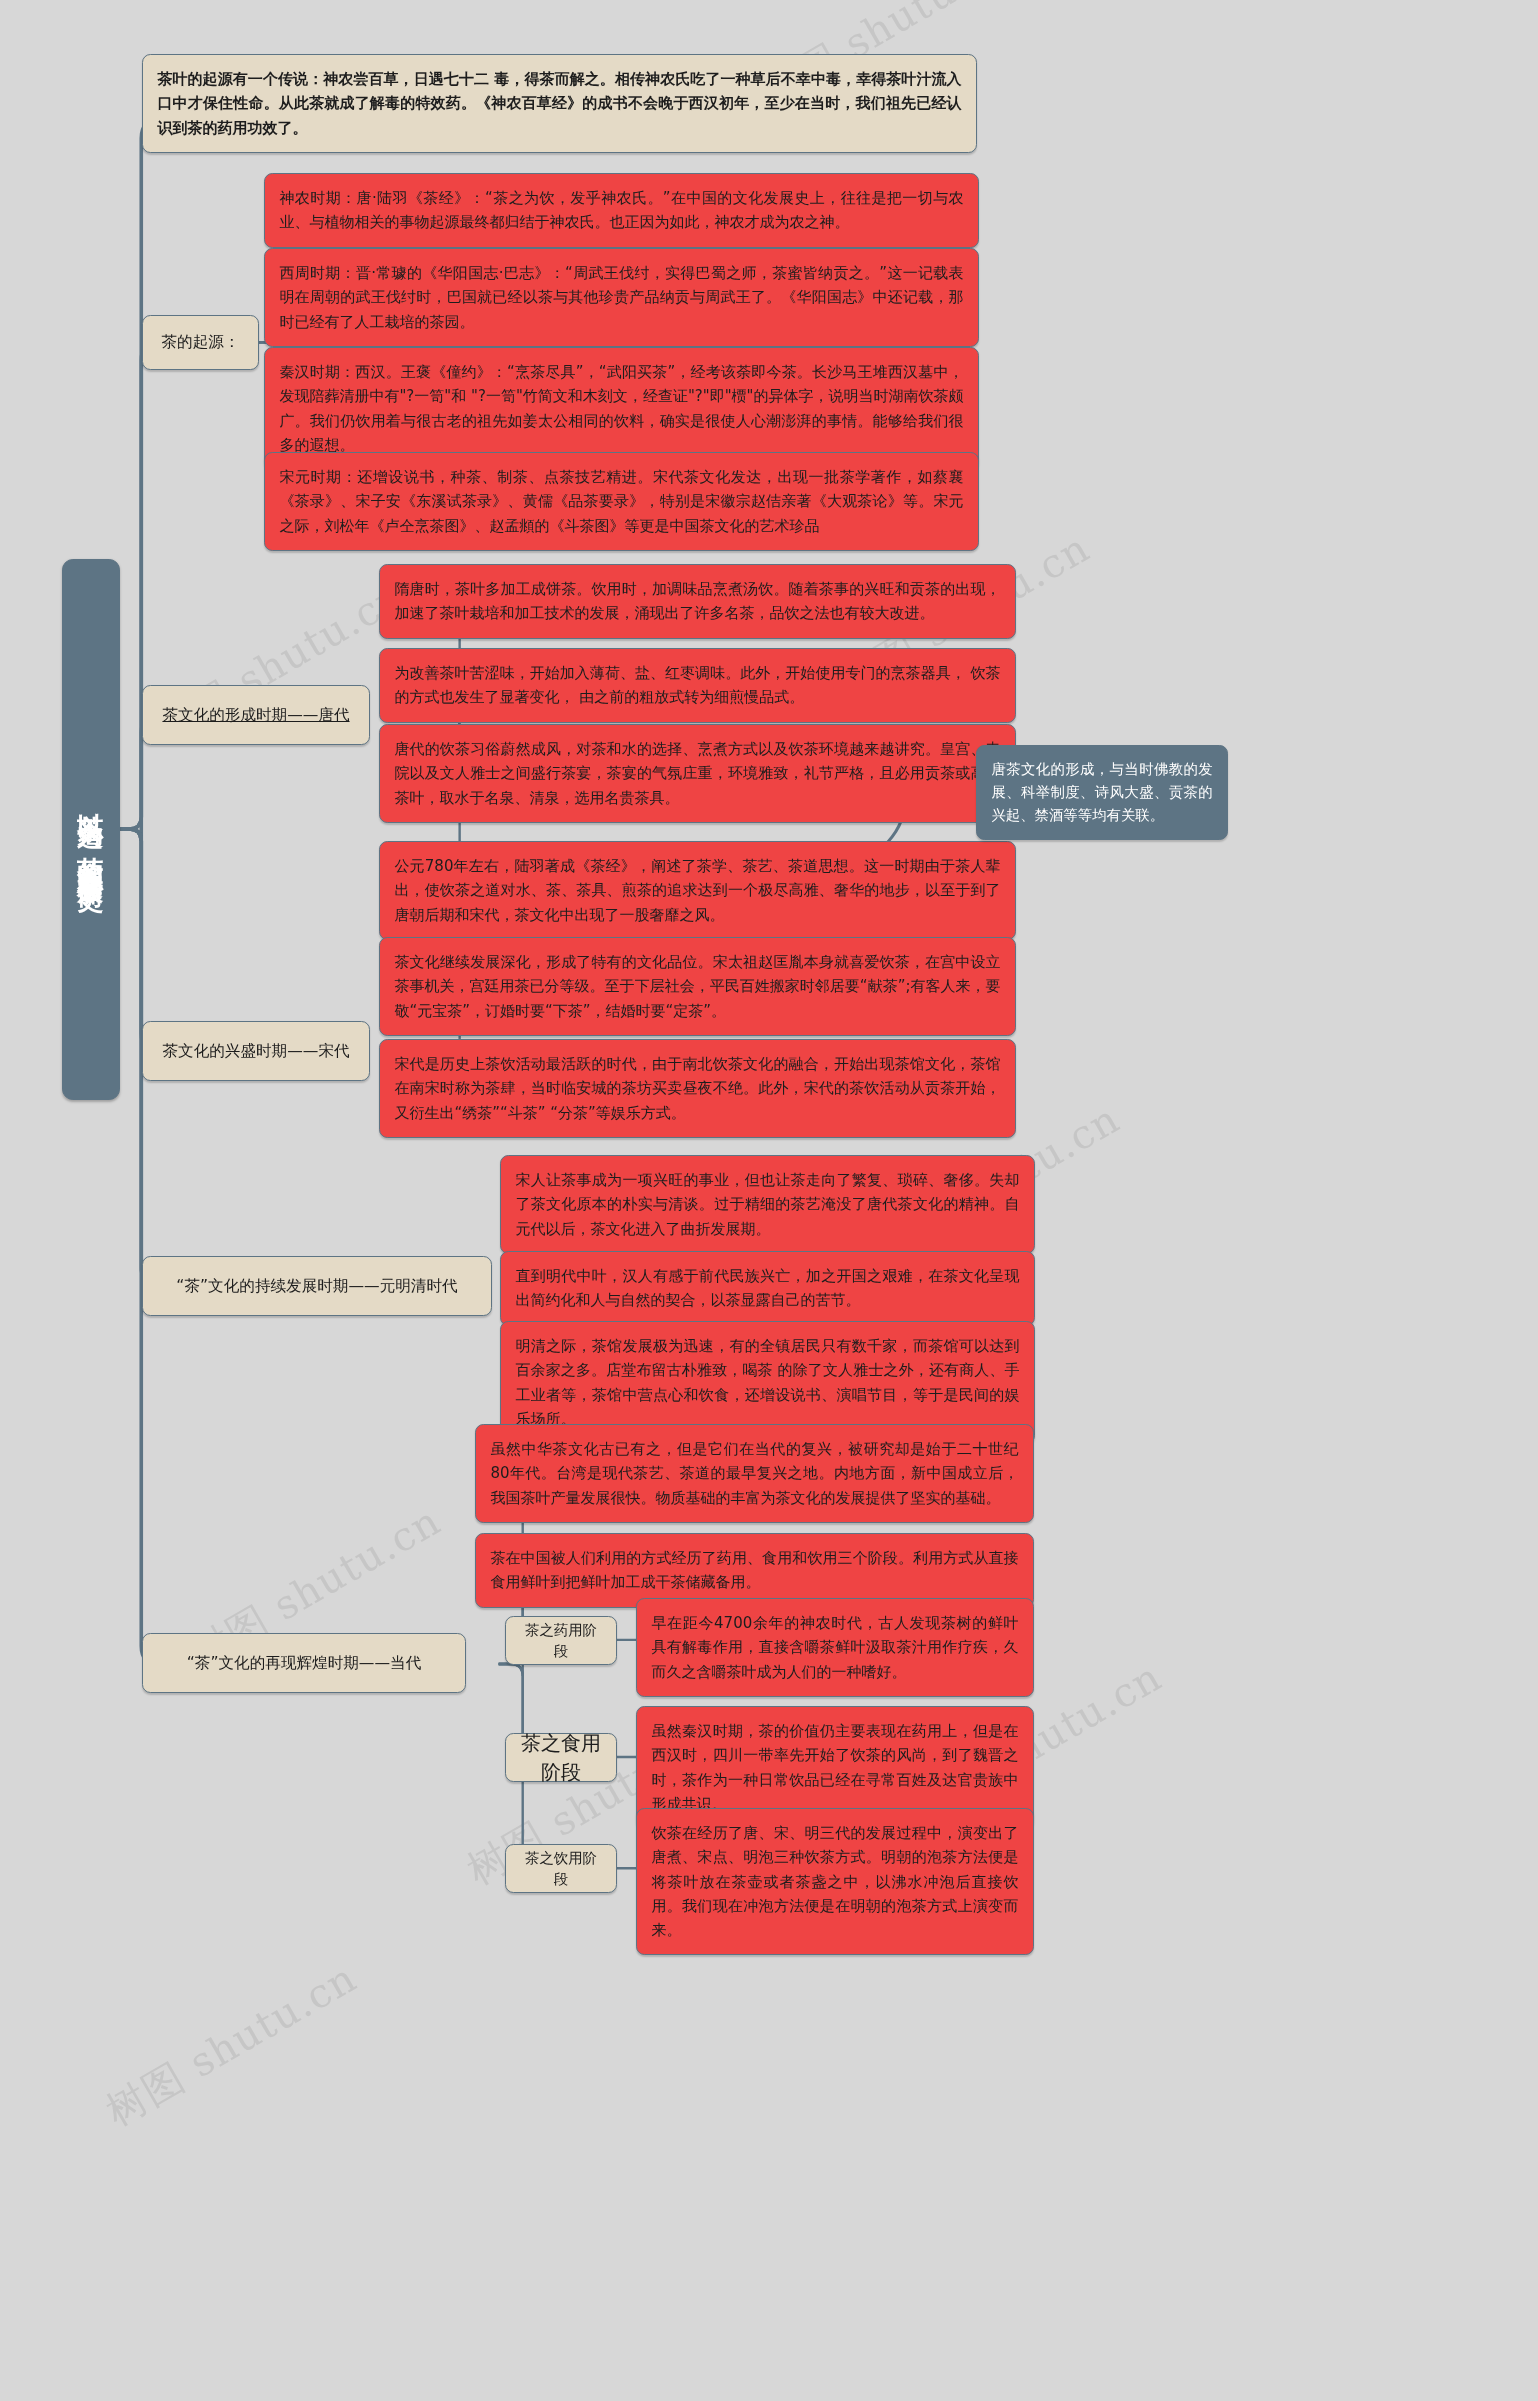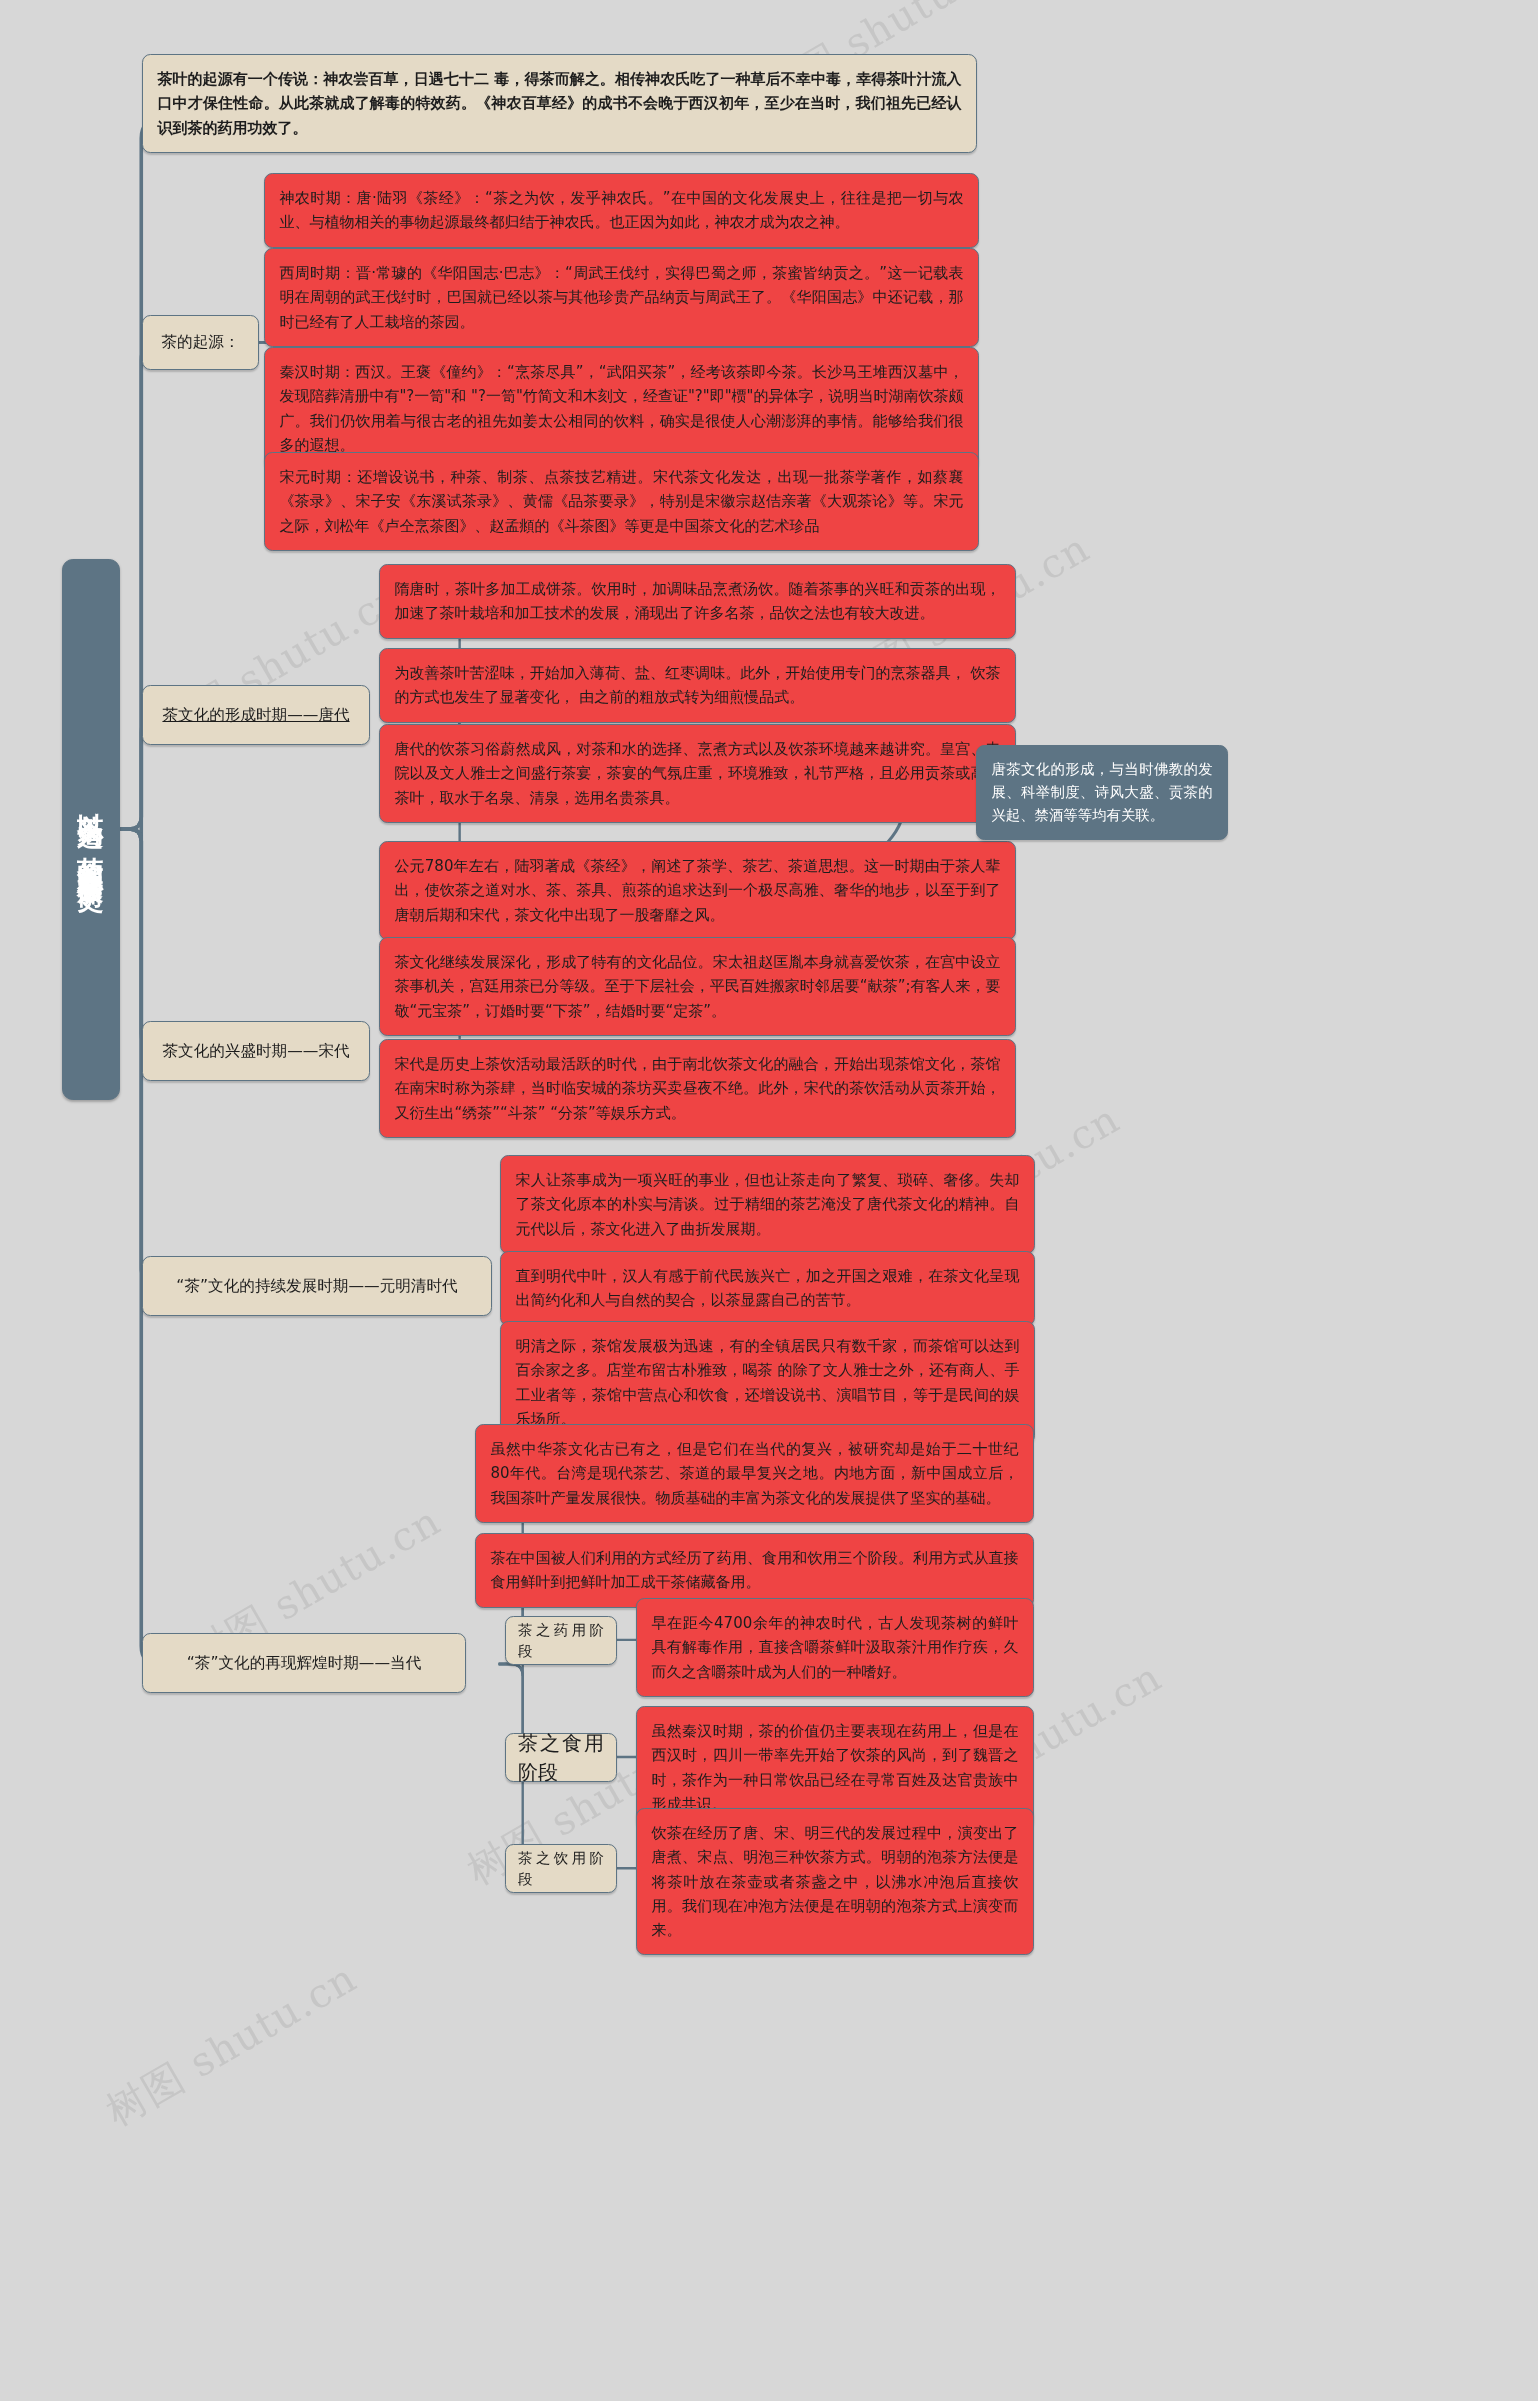--- a/index.html
+++ b/index.html
@@ -48,20 +48,21 @@
     padding:12px 14.4px;
     box-shadow:0 1.2px 1.8px rgba(0,0,0,.18);
     text-align:justify;
     z-index:3;
   }
   .node.topic{            
     background:#e4dac6;
     display:flex;
     align-items:center;
     justify-content:center;
+    text-align:center;
     padding:9.6px 12px;
     font-size:15.6px;
     line-height:1.45;
   }
   .node.lead{             
     background:#e4dac6;
   }
   .node.accent{           
     background:#5d7484;
     border-color:#5d7484;

